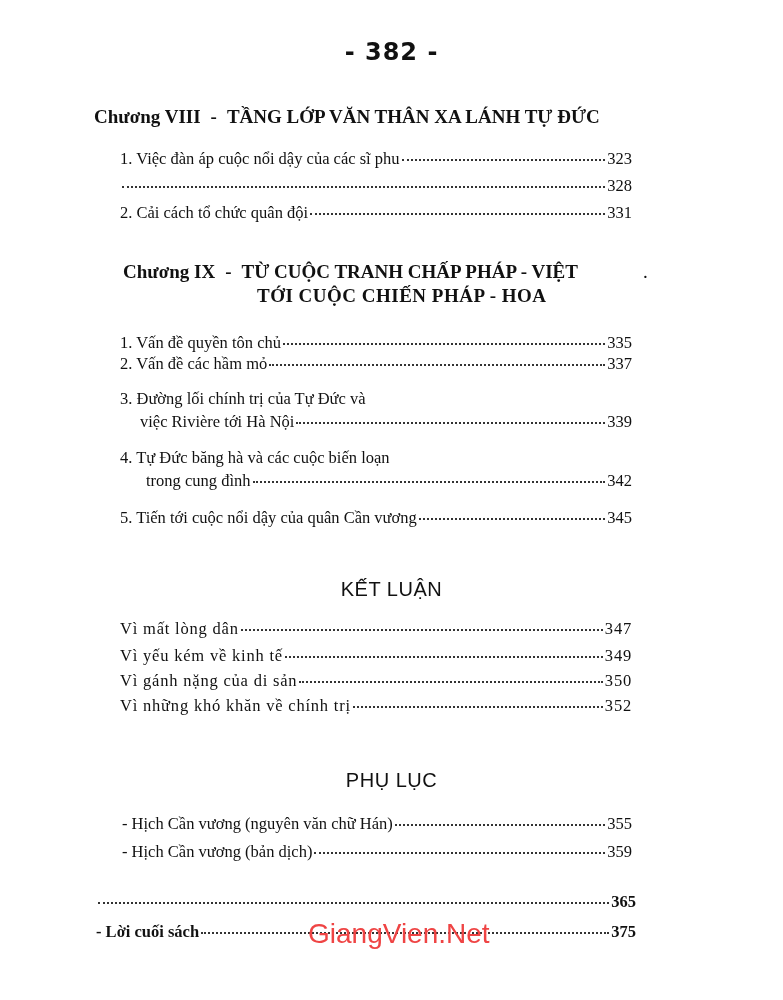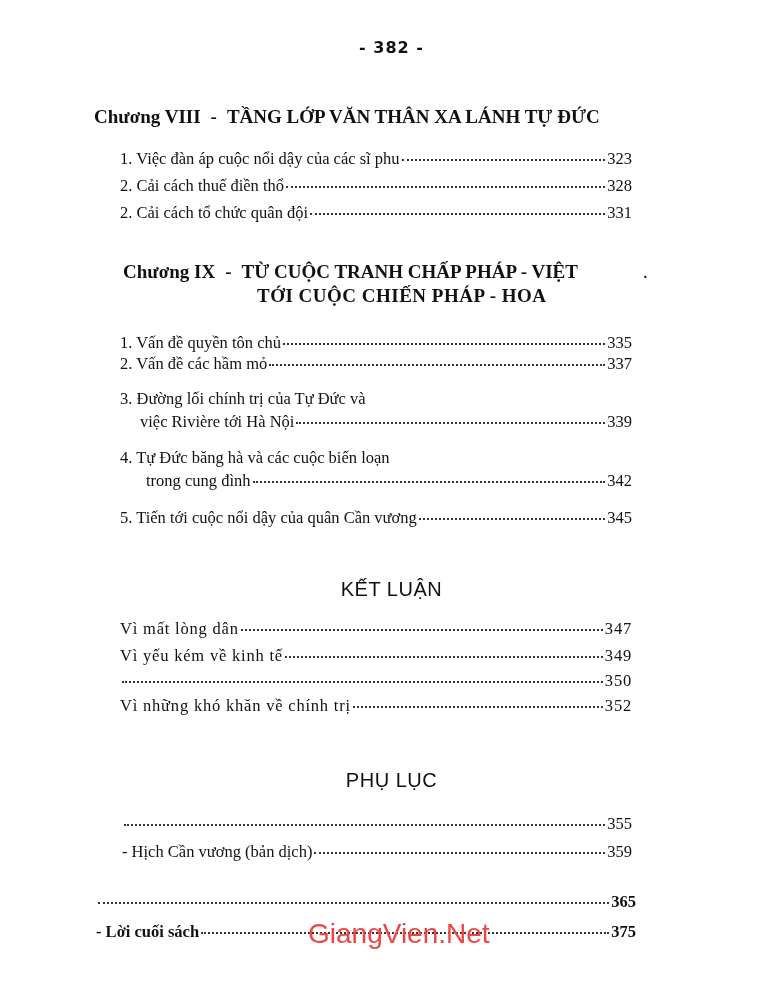--- a/index.html
+++ b/index.html
@@ -4,21 +4,21 @@
 <style>
   html, body { margin: 0; padding: 0; background: #ffffff; }
   body {
     width: 783px; height: 1000px; position: relative; overflow: hidden;
     font-family: "DejaVu Serif", "Liberation Serif", serif;
     color: #111111;
   }
   .page-number {
     position: absolute; top: 38px; left: 0; width: 783px; text-align: center;
     font-family: "DejaVu Sans", "Liberation Sans", sans-serif;
-    font-weight: bold; font-size: 16px; letter-spacing: 1px;
+    font-weight: bold; font-size: 24px; letter-spacing: 1px;
   }
   .chapter-title {
     position: absolute; left: 94px;
     font-family: "Liberation Serif", "DejaVu Serif", serif;
     font-weight: bold; font-size: 19px; white-space: nowrap;
   }
   .chapter-title .ch-label { margin-right: 10px; }
   .chapter-title .ch-sep { margin-right: 10px; }
   .chapter-title .ch-line2 { display: block; padding-left: 134px; margin-top: 2px; letter-spacing: 0.5px; }
   .chapter-title .ch-dot { position: absolute; left: 520px; top: 0; font-weight: normal; }
@@ -60,21 +60,20 @@
 <div class="chapter-title" style="top:106px;">
   <span class="ch-label">Chương VIII</span><span class="ch-sep">-</span><span>TẦNG LỚP VĂN THÂN XA LÁNH TỰ ĐỨC</span>
 </div>
 
 <div class="toc-row" style="left:120px; width:512px; top:149px;">
   <span class="label">1. Việc đàn áp cuộc nổi dậy của các sĩ phu</span>
   <span class="leader"></span>
   <span class="page">323</span>
 </div>
 <div class="toc-row" style="left:120px; width:512px; top:176px;">
-  <span class="label">2. Cải cách thuế điền thổ</span>
   <span class="leader"></span>
   <span class="page">328</span>
 </div>
 <div class="toc-row" style="left:120px; width:512px; top:203px;">
   <span class="label">2. Cải cách tổ chức quân đội</span>
   <span class="leader"></span>
   <span class="page">331</span>
 </div>
 
 <div class="chapter-title" style="top:261px;margin-left:29px;">
@@ -120,32 +119,34 @@
   <span class="label">Vì mất lòng dân</span>
   <span class="leader"></span>
   <span class="page">347</span>
 </div>
 <div class="toc-row kl-row" style="left:120px; width:512px; top:646px;">
   <span class="label">Vì yếu kém về kinh tế</span>
   <span class="leader"></span>
   <span class="page">349</span>
 </div>
 <div class="toc-row kl-row" style="left:120px; width:512px; top:671px;">
+  <span class="label">Vì gánh nặng của di sản</span>
   <span class="leader"></span>
   <span class="page">350</span>
 </div>
 <div class="toc-row kl-row" style="left:120px; width:512px; top:696px;">
   <span class="label">Vì những khó khăn về chính trị</span>
   <span class="leader"></span>
   <span class="page">352</span>
 </div>
 
 <div class="section-heading" style="top:769px; left:0;">PHỤ LỤC</div>
 
 <div class="toc-row" style="left:122px; width:510px; top:814px;">
+  <span class="label">- Hịch Cần vương (nguyên văn chữ Hán)</span>
   <span class="leader"></span>
   <span class="page">355</span>
 </div>
 <div class="toc-row" style="left:122px; width:510px; top:842px;">
   <span class="label">- Hịch Cần vương (bản dịch)</span>
   <span class="leader"></span>
   <span class="page">359</span>
 </div>
 
 <div class="toc-row bold-row" style="left:96px; width:540px; top:892px;">

